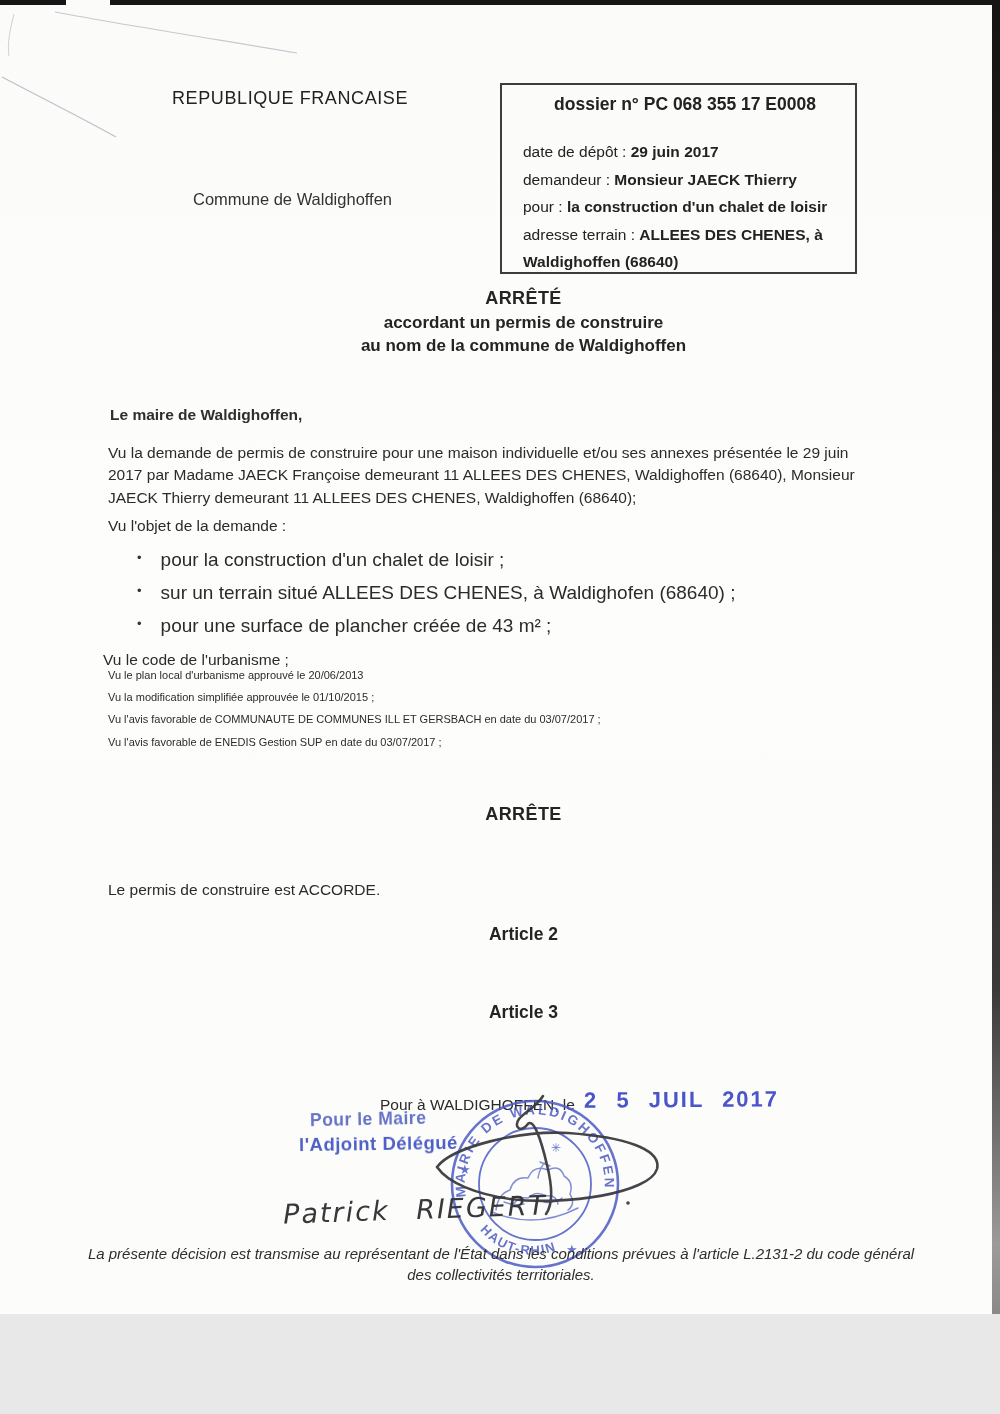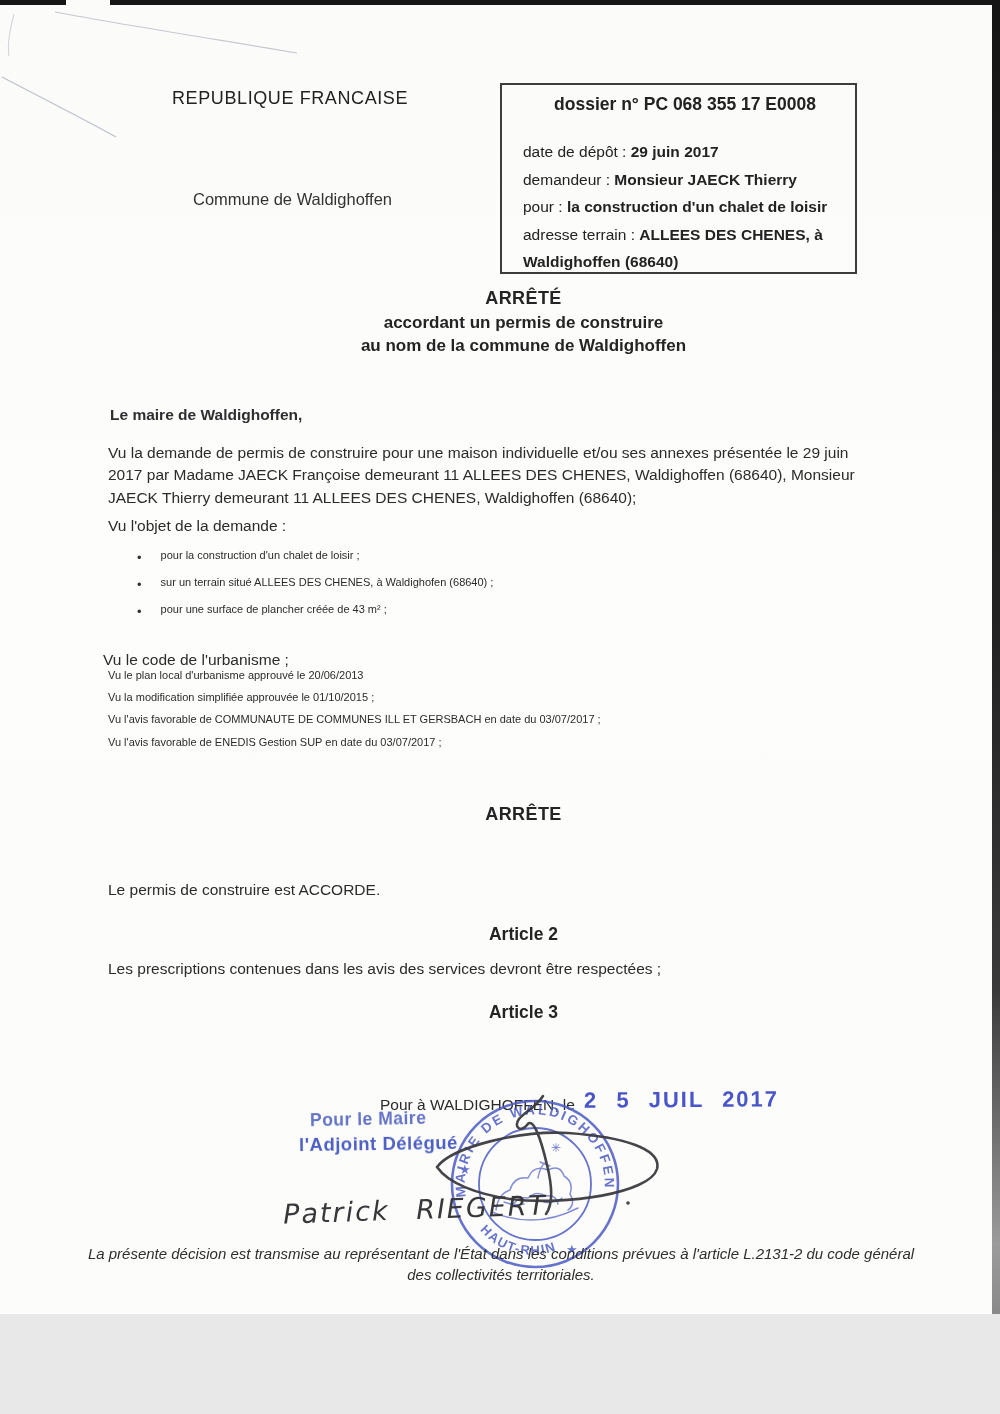--- a/index.html
+++ b/index.html
@@ -28,21 +28,21 @@
   .dossier-fields .val{font-weight:bold;}
   
   .ctr{left:0;width:975px;text-align:center;font-weight:bold;color:#242424;padding-left:36px;}
   .t1{top:288px;font-size:18px;letter-spacing:.4px;}
   .t2{top:313px;font-size:17px;}
   .t3{top:336px;font-size:17px;}
   
   .salutation{left:110px;top:390px;font-size:15.5px;font-weight:bold;color:#2e2e30;margin-top:16px;}
   .para{left:108px;top:442px;width:775px;font-size:15.5px;line-height:22.3px;}
   .object-heading{left:108px;top:517px;font-size:15.5px;}
-  .bullets{left:137px;top:549px;font-size:11px;}
+  .bullets{left:137px;top:549px;font-size:19px;}
   .bullet-row{margin-bottom:11px;display:flex;}
   .bullet-row::before{content:"•";font-size:13px;margin-right:19px;margin-top:1px;color:#333;}
   .vu-code{left:103px;top:651px;font-size:15.5px;}
   .vu-block{left:108px;top:664px;font-size:11px;line-height:22.2px;}
   .arrete-head{top:804px;font-size:18px;letter-spacing:.4px;}
   .art-head{font-size:17.5px;}
   .a1h{top:847px;} .a2h{top:924px;} .a3h{top:1002px;}
   .art-text{left:108px;font-size:15.5px;}
   .a1t{top:881px;} .a2t{top:960px;} .a3t{top:1040px;}
   
@@ -120,21 +120,20 @@
   <div class="abs vu-block">
     <div>Vu le plan local d'urbanisme approuvé le 20/06/2013</div>
     <div>Vu la modification simplifiée approuvée le 01/10/2015 ;</div>
     <div>Vu l'avis favorable de COMMUNAUTE DE COMMUNES ILL ET GERSBACH en date du 03/07/2017 ;</div>
     <div>Vu l'avis favorable de ENEDIS Gestion SUP en date du 03/07/2017 ;</div>
   </div>
 
   <div class="abs ctr arrete-head">ARRÊTE</div>
   <div class="abs art-text a1t">Le permis de construire est ACCORDE.</div>
   <div class="abs ctr art-head a2h">Article 2</div>
-  <div class="abs art-text a2t">Les prescriptions contenues dans les avis des services devront être respectées ;</div>
   <div class="abs ctr art-head a3h">Article 3</div>
 
   <div class="abs fait-line">Pour à WALDIGHOFFEN, le</div>
   <div class="abs date-stamp">2 5 JUIL 2017</div>
   <div class="abs role1">Pour le Maire</div>
   <div class="abs role2">l'Adjoint Délégué</div>
 
   <svg class="abs round-stamp" width="232" height="232" viewBox="0 0 232 232">
     <defs>
       <path id="arcTop" d="M 46,131 A 70,70 0 1 1 146,181" fill="none"></path>

